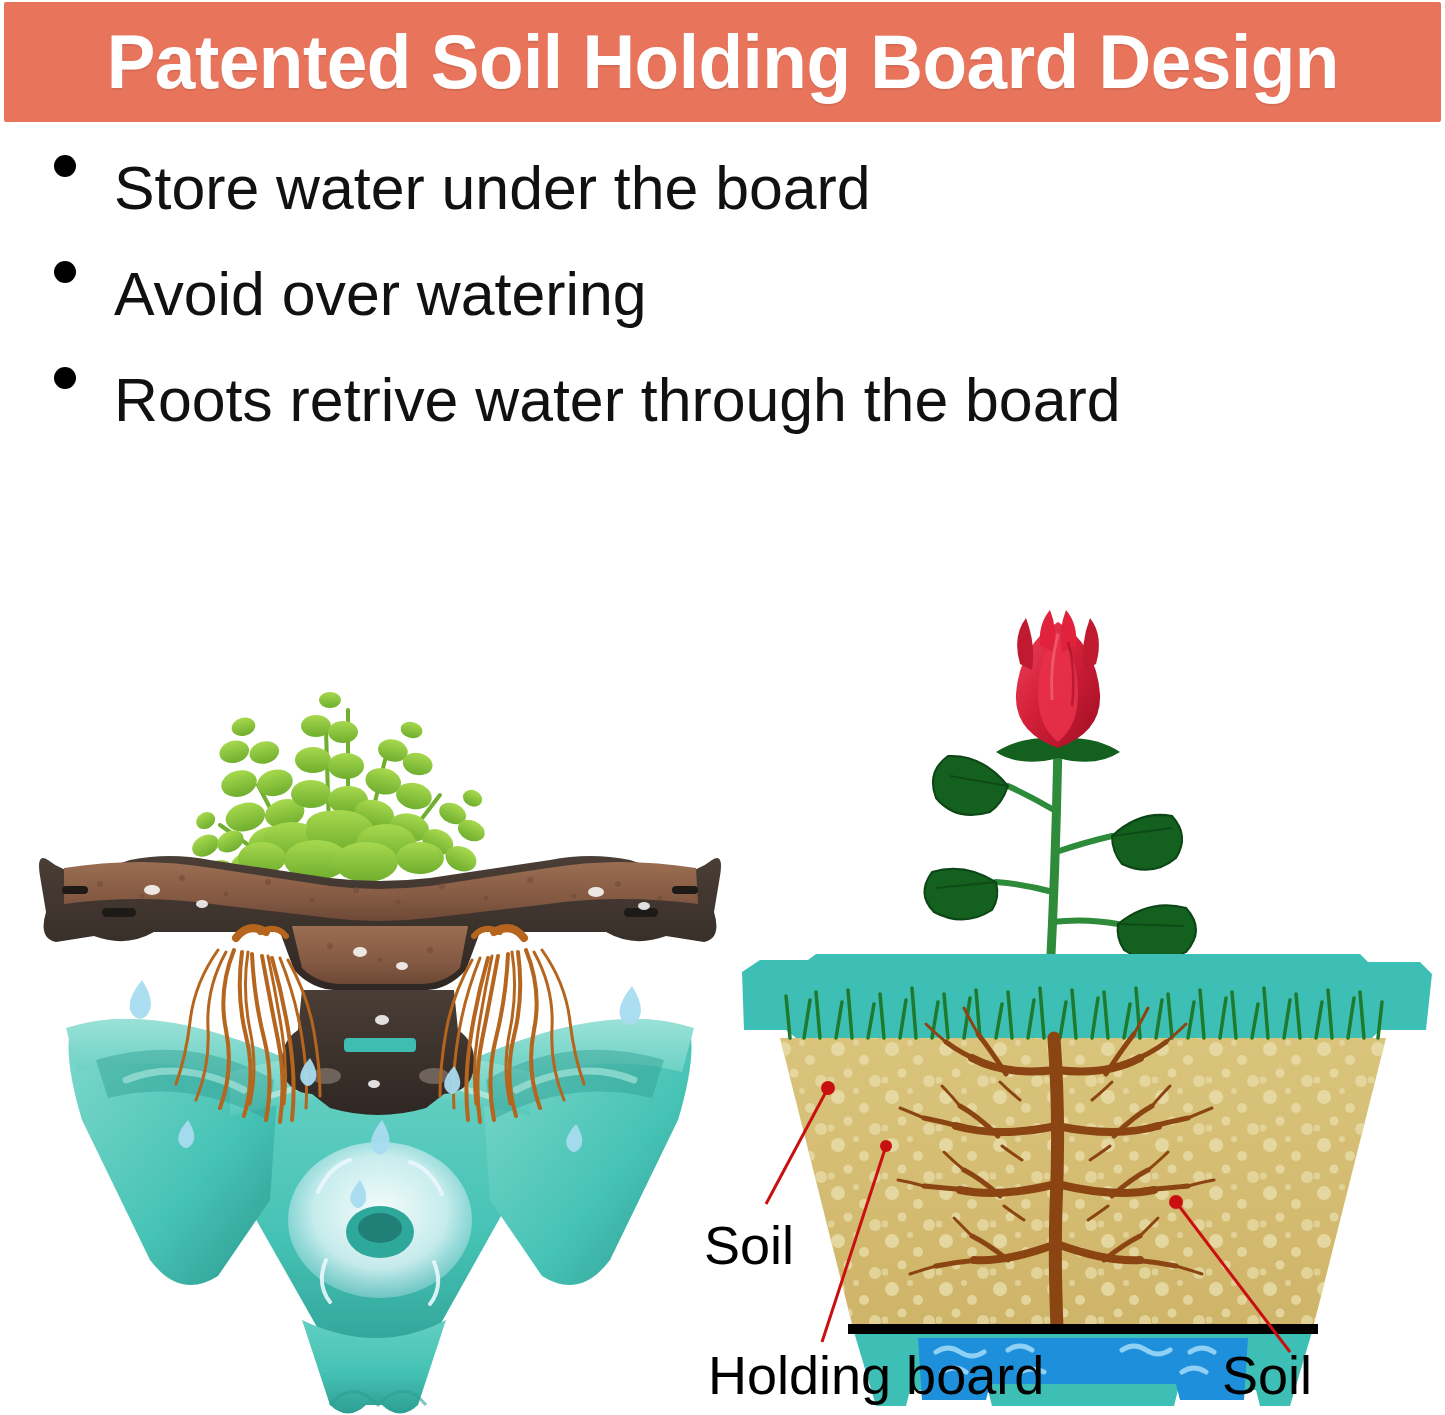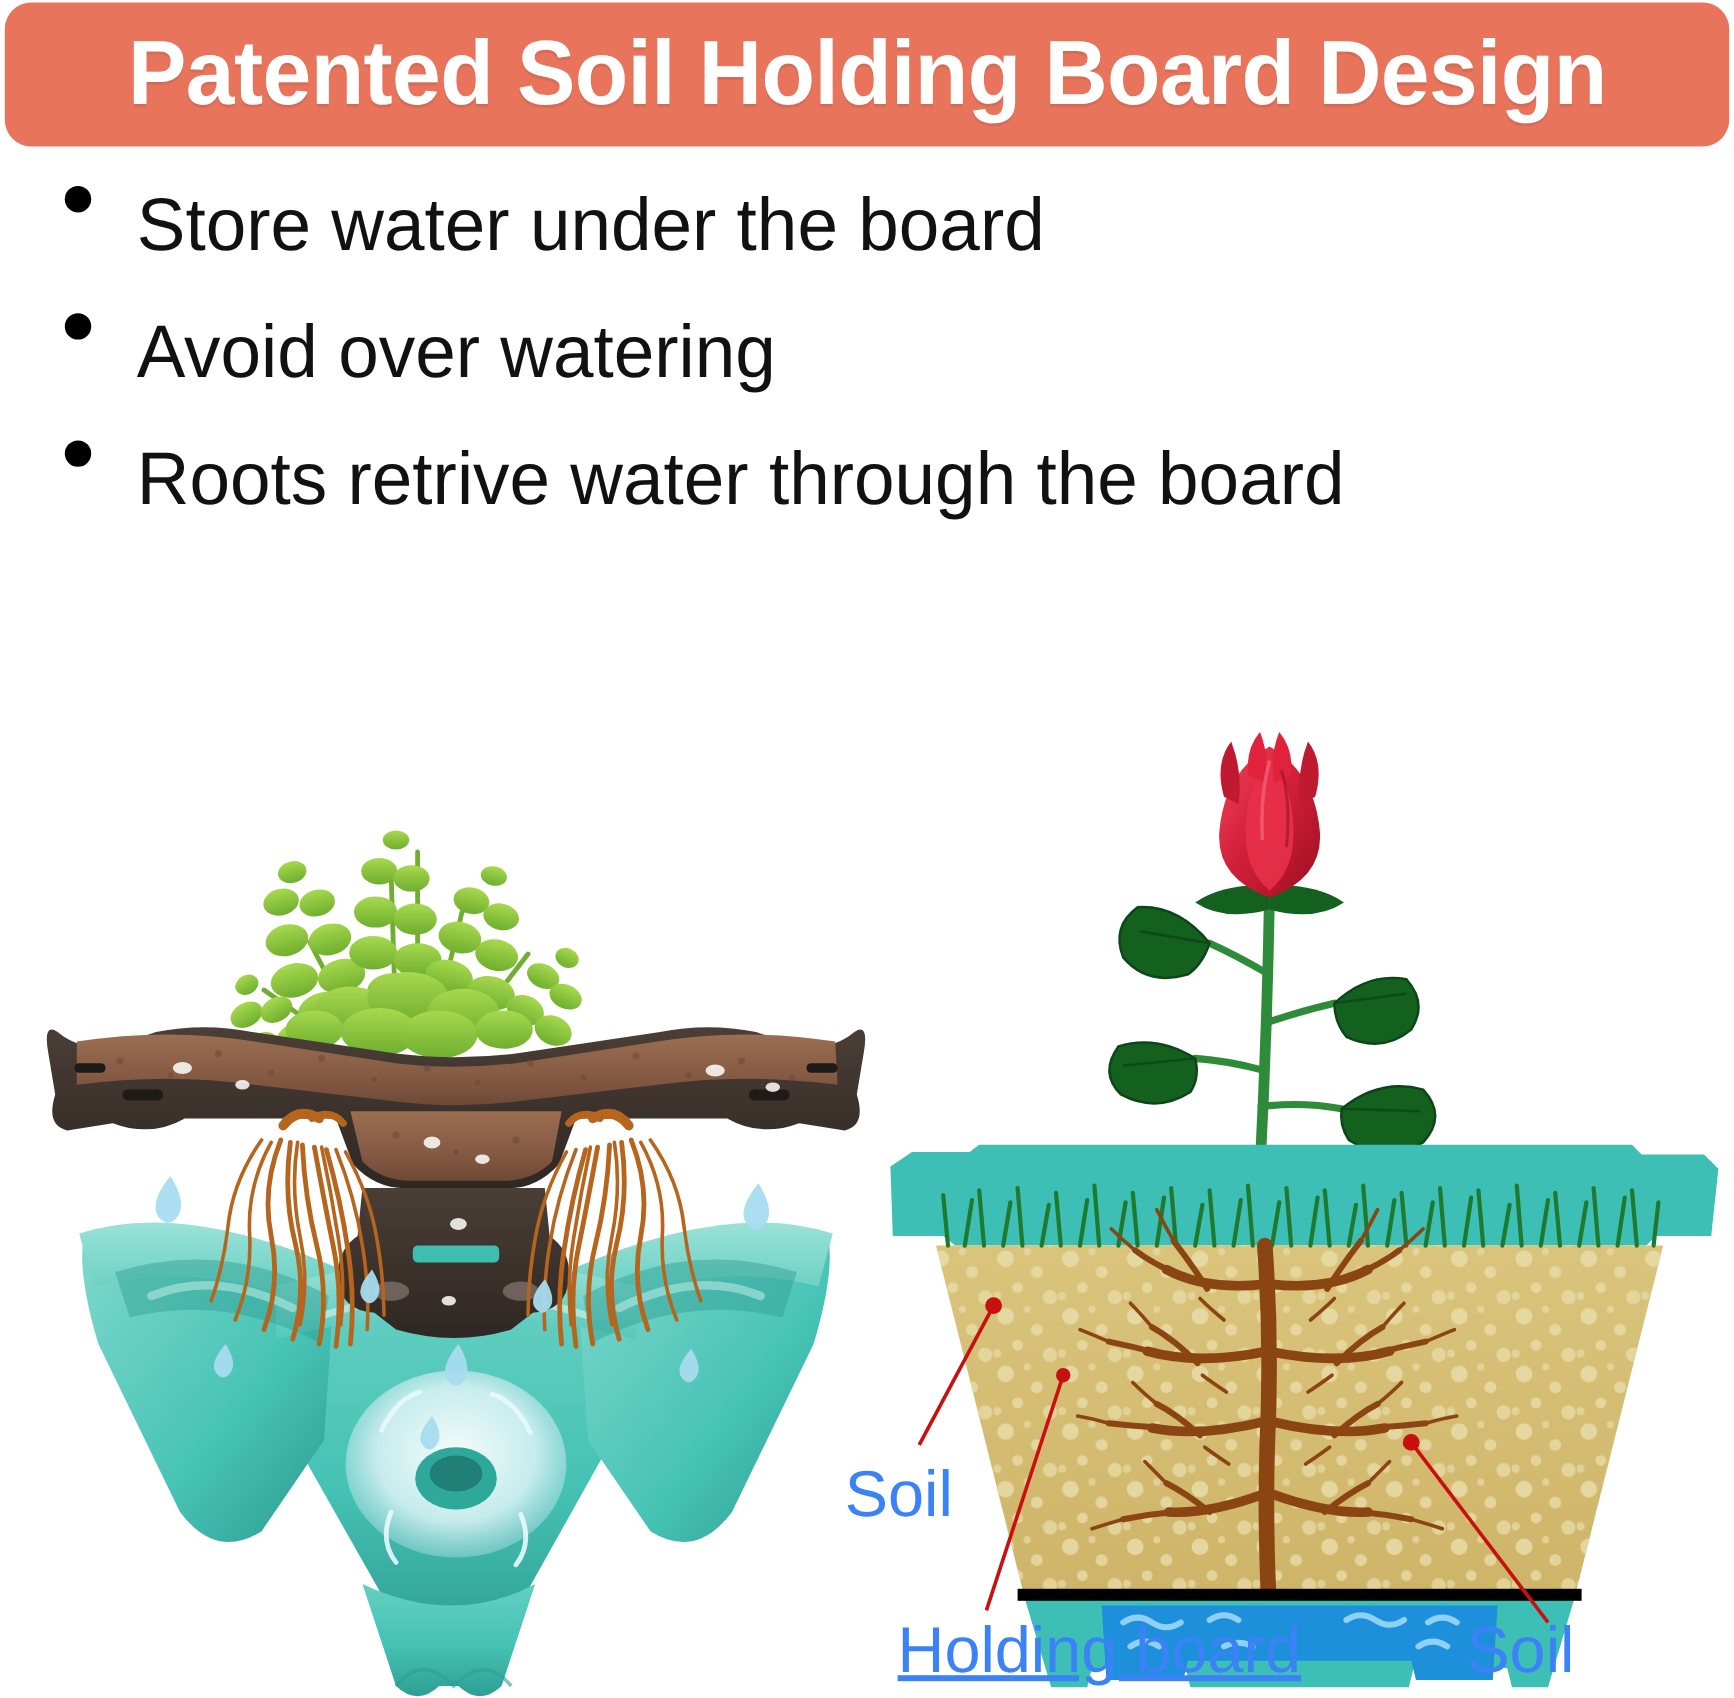--- a/index.html
+++ b/index.html
@@ -18,21 +18,21 @@
   }
 
   
   #header-banner {
     position: absolute;
     left: 4px;
     top: 2px;
     width: 1437px;
     height: 120px;
     background: #E8745C;
-    border-radius: 22px;
+    border-radius: 2px;
     display: flex;
     align-items: center;
     justify-content: center;
     overflow: hidden;
   }
   #header-title {
     color: #ffffff;
     font-family: "Liberation Sans Narrow", "Liberation Sans", sans-serif;
     font-size: 76px;
     font-weight: bold;
@@ -88,26 +88,26 @@
   #fig-left  { left: 30px;  width: 700px; height: 855px; }
   #fig-right { left: 720px; width: 725px; height: 855px; }
 
   svg { display: block; overflow: visible; }
 
   
   .callout-label {
     position: absolute;
     font-family: "Liberation Sans", sans-serif;
     font-size: 54px;
-    color: #3b82f6;
+    color: #000000;
     white-space: nowrap;
     line-height: 1;
   }
   #label-soil           { left: 704px;  top: 1218px; }
-  #label-holding-board  { left: 748px;  top: 1348px; text-decoration: underline; }
+  #label-holding-board  { left: 708px;  top: 1348px; }
   #label-water          { left: 1222px; top: 1348px; }
 </style>
 </head>
 <body>
 
 <div id="page">
 
   <div id="header-banner">
     <div id="header-title">Patented Soil Holding Board Design</div>
   </div>

